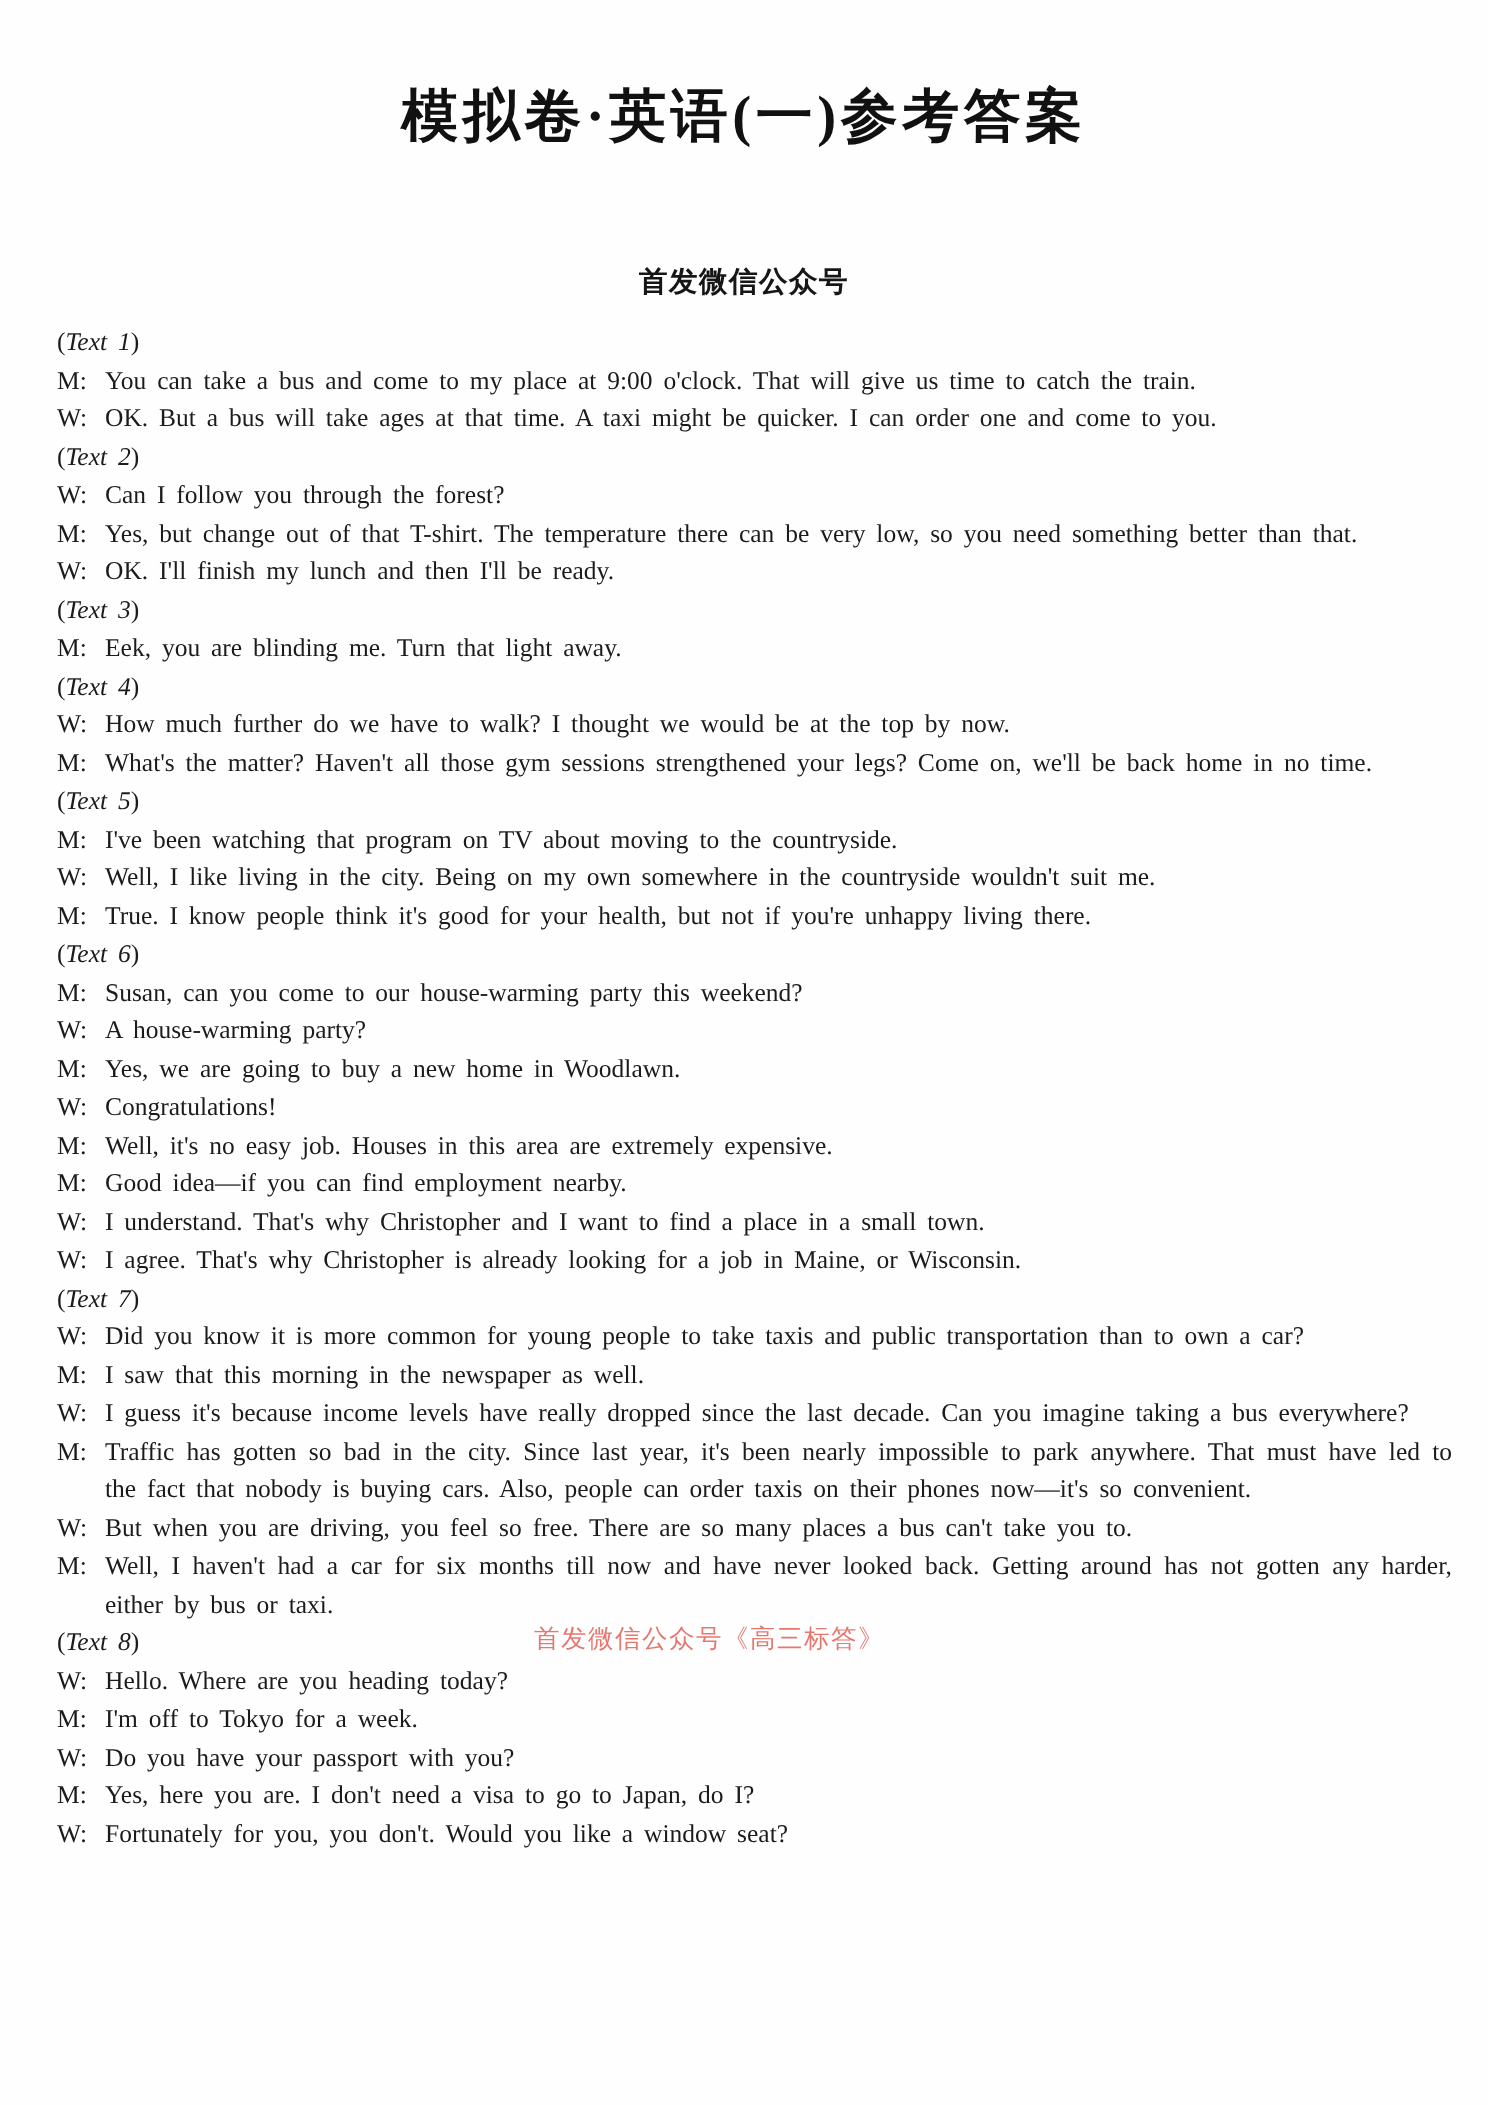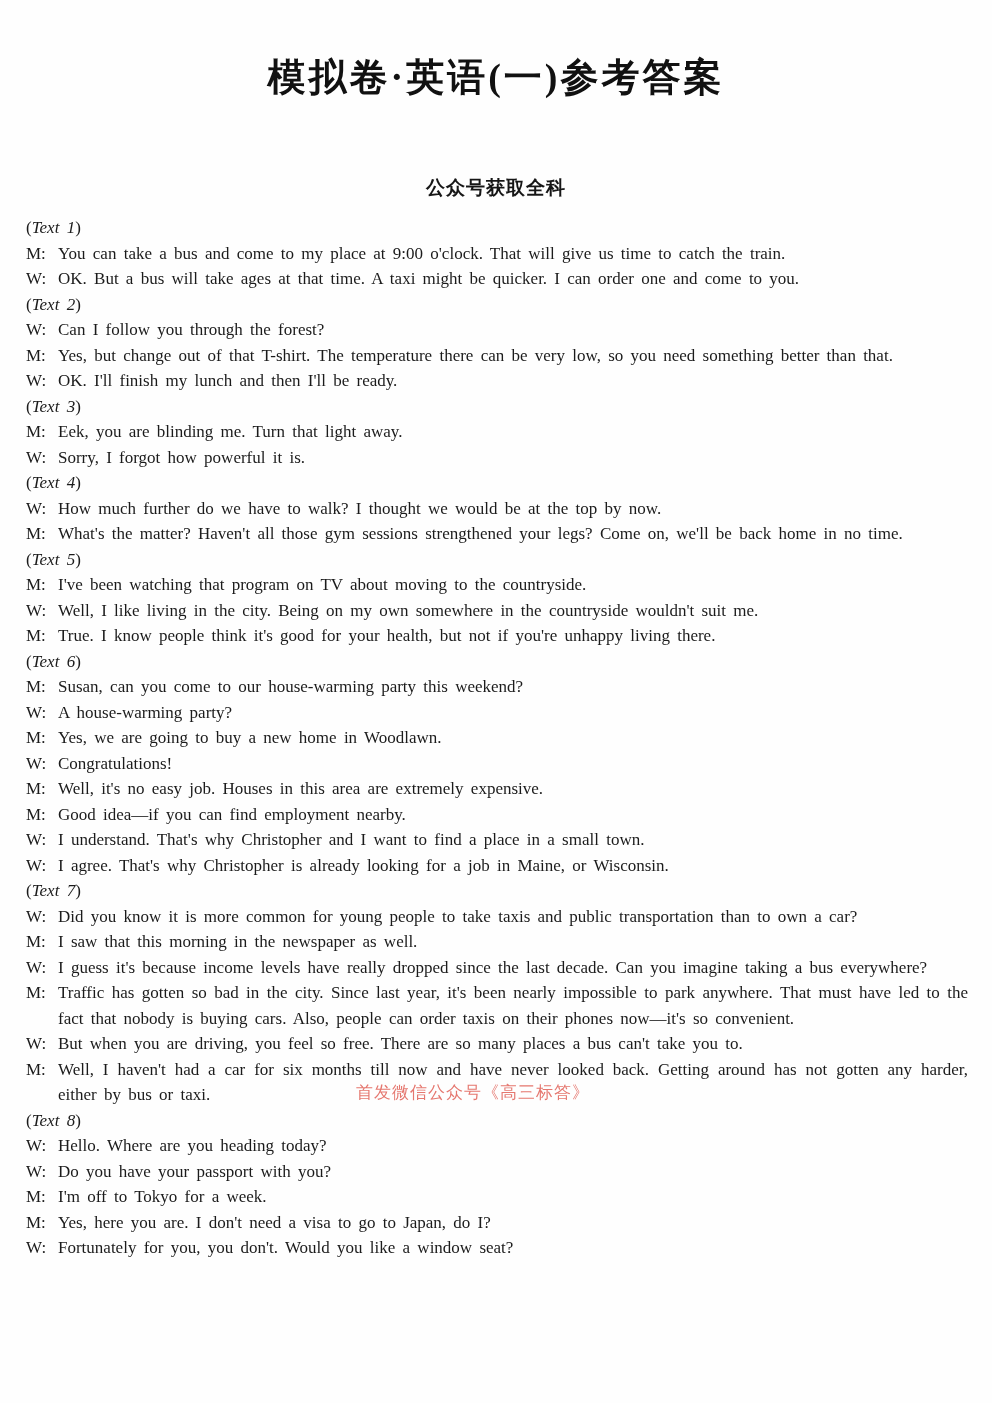--- a/index.html
+++ b/index.html
@@ -24,21 +24,21 @@
   }
   .subtitle {
     margin: 72px 0 14px 0;
     text-align: center;
     font-size: 19px;
     font-weight: bold;
     letter-spacing: 1px;
     color: #161616;
   }
   .transcript {
-    padding: 0 24px 0 26px;
+    padding: 0 24px 0 38px;
     font-size: 17px;
     line-height: 25.5px;
     word-spacing: 3px;
     text-align: justify;
   }
   .text-label {
     font-size: 17px;
   }
   .text-label i { font-family: "Liberation Serif", "DejaVu Serif", serif; }
   .dialogue-line {
@@ -62,33 +62,32 @@
     pointer-events: none;
   }
   .wm-1 { left: 360px; top: 337px; }
   .wm-2 { left: 356px; top: 1081px; }
 </style>
 </head>
 <body>
 
 <div class="page">
   <h1 class="title">模拟卷·英语(一)参考答案</h1>
-  <h2 class="subtitle">公众号获取全科</h2>
+  <h2 class="subtitle">首发微信公众号</h2>
 
   <div class="transcript">
       <div class="text-label">(<i>Text 1</i>)</div>
       <div class="dialogue-line"><span class="speaker">M:</span>You can take a bus and come to my place at 9:00 o'clock. That will give us time to catch the train.</div>
       <div class="dialogue-line"><span class="speaker">W:</span>OK. But a bus will take ages at that time. A taxi might be quicker. I can order one and come to you.</div>
       <div class="text-label">(<i>Text 2</i>)</div>
       <div class="dialogue-line"><span class="speaker">W:</span>Can I follow you through the forest?</div>
       <div class="dialogue-line"><span class="speaker">M:</span>Yes, but change out of that T-shirt. The temperature there can be very low, so you need something better than that.</div>
       <div class="dialogue-line"><span class="speaker">W:</span>OK. I'll finish my lunch and then I'll be ready.</div>
       <div class="text-label">(<i>Text 3</i>)</div>
       <div class="dialogue-line"><span class="speaker">M:</span>Eek, you are blinding me. Turn that light away.</div>
-      <div class="dialogue-line"><span class="speaker">W:</span>Sorry, I forgot how powerful it is.</div>
       <div class="text-label">(<i>Text 4</i>)</div>
       <div class="dialogue-line"><span class="speaker">W:</span>How much further do we have to walk? I thought we would be at the top by now.</div>
       <div class="dialogue-line"><span class="speaker">M:</span>What's the matter? Haven't all those gym sessions strengthened your legs? Come on, we'll be back home in no time.</div>
       <div class="text-label">(<i>Text 5</i>)</div>
       <div class="dialogue-line"><span class="speaker">M:</span>I've been watching that program on TV about moving to the countryside.</div>
       <div class="dialogue-line"><span class="speaker">W:</span>Well, I like living in the city. Being on my own somewhere in the countryside wouldn't suit me.</div>
       <div class="dialogue-line"><span class="speaker">M:</span>True. I know people think it's good for your health, but not if you're unhappy living there.</div>
       <div class="text-label">(<i>Text 6</i>)</div>
       <div class="dialogue-line"><span class="speaker">M:</span>Susan, can you come to our house-warming party this weekend?</div>
       <div class="dialogue-line"><span class="speaker">W:</span>A house-warming party?</div>
@@ -100,20 +99,20 @@
       <div class="dialogue-line"><span class="speaker">W:</span>I agree. That's why Christopher is already looking for a job in Maine, or Wisconsin.</div>
       <div class="text-label">(<i>Text 7</i>)</div>
       <div class="dialogue-line"><span class="speaker">W:</span>Did you know it is more common for young people to take taxis and public transportation than to own a car?</div>
       <div class="dialogue-line"><span class="speaker">M:</span>I saw that this morning in the newspaper as well.</div>
       <div class="dialogue-line"><span class="speaker">W:</span>I guess it's because income levels have really dropped since the last decade. Can you imagine taking a bus everywhere?</div>
       <div class="dialogue-line"><span class="speaker">M:</span>Traffic has gotten so bad in the city. Since last year, it's been nearly impossible to park anywhere. That must have led to the fact that nobody is buying cars. Also, people can order taxis on their phones now—it's so convenient.</div>
       <div class="dialogue-line"><span class="speaker">W:</span>But when you are driving, you feel so free. There are so many places a bus can't take you to.</div>
       <div class="dialogue-line"><span class="speaker">M:</span>Well, I haven't had a car for six months till now and have never looked back. Getting around has not gotten any harder, either by bus or taxi.</div>
       <div class="text-label">(<i>Text 8</i>)</div>
       <div class="dialogue-line"><span class="speaker">W:</span>Hello. Where are you heading today?</div>
+      <div class="dialogue-line"><span class="speaker">M:</span>I'm off to Tokyo for a week.</div>
       <div class="dialogue-line"><span class="speaker">W:</span>Do you have your passport with you?</div>
-      <div class="dialogue-line"><span class="speaker">M:</span>I'm off to Tokyo for a week.</div>
       <div class="dialogue-line"><span class="speaker">M:</span>Yes, here you are. I don't need a visa to go to Japan, do I?</div>
       <div class="dialogue-line"><span class="speaker">W:</span>Fortunately for you, you don't. Would you like a window seat?</div>
     </div>
 
   <div class="watermark wm-2">首发微信公众号《高三标答》</div>
 </div>
 
 </body></html>

